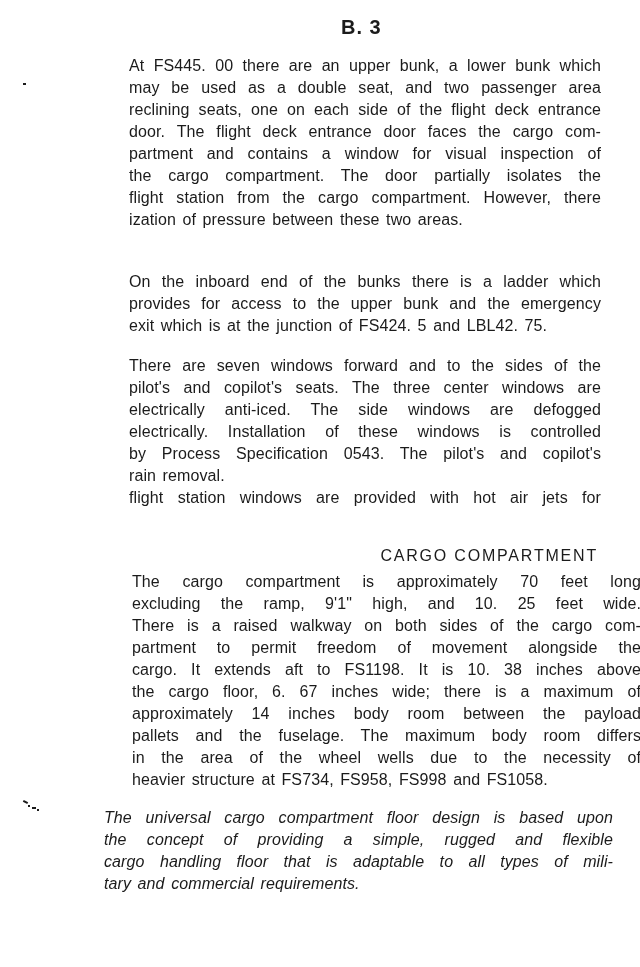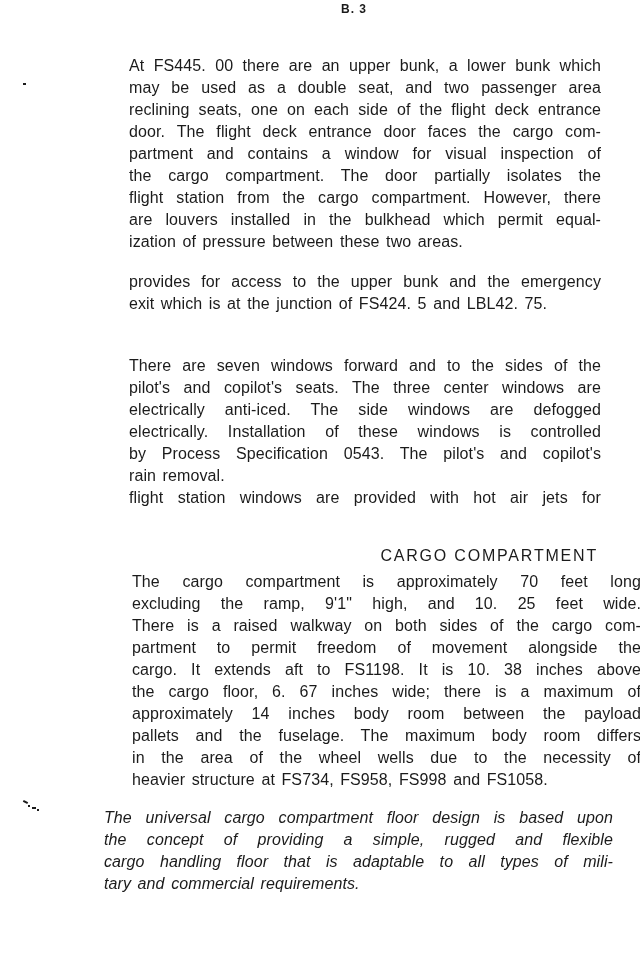--- a/index.html
+++ b/index.html
@@ -10,22 +10,22 @@
     color: #1b1b1b;
     position: relative;
     overflow: hidden;
   }
   .page {
     position: absolute; inset: 0;
     background: #ffffff;
   }
   .pgnum {
     position: absolute;
-    top: 2px; left: 341px;
-    font-size: 12px;
+    top: 16px; left: 341px;
+    font-size: 20px;
     letter-spacing: 1px;
     font-weight: bold;
   }
   .para {
     position: absolute;
     font-size: 16px;
     line-height: 22px;
     letter-spacing: 0.1px;
     word-spacing: 2px;
   }
@@ -79,25 +79,25 @@
   <div class="pgnum">B. 3</div>
 
   <div id="p1" class="para block-a">
       <div class="line">At FS445. 00 there are an upper bunk, a lower bunk which</div>
       <div class="line">may be used as a double seat, and two passenger area</div>
       <div class="line">reclining seats, one on each side of the flight deck entrance</div>
       <div class="line">door. The flight deck entrance door faces the cargo com-</div>
       <div class="line">partment and contains a window for visual inspection of</div>
       <div class="line">the cargo compartment. The door partially isolates the</div>
       <div class="line">flight station from the cargo compartment. However, there</div>
-      <div class="line">are louvers installed in the bulkhead which permit equal-</div>
       <div class="line last">ization of pressure between these two areas.</div>
     </div>
 
   <div id="p2" class="para block-a">
+      <div class="line">On the inboard end of the bunks there is a ladder which</div>
       <div class="line">provides for access to the upper bunk and the emergency</div>
       <div class="line last">exit which is at the junction of FS424. 5 and LBL42. 75.</div>
     </div>
 
   <div id="p3" class="para block-a">
       <div class="line">There are seven windows forward and to the sides of the</div>
       <div class="line">pilot's and copilot's seats. The three center windows are</div>
       <div class="line">electrically anti-iced. The side windows are defogged</div>
       <div class="line">electrically. Installation of these windows is controlled</div>
       <div class="line">by Process Specification 0543. The pilot's and copilot's</div>

